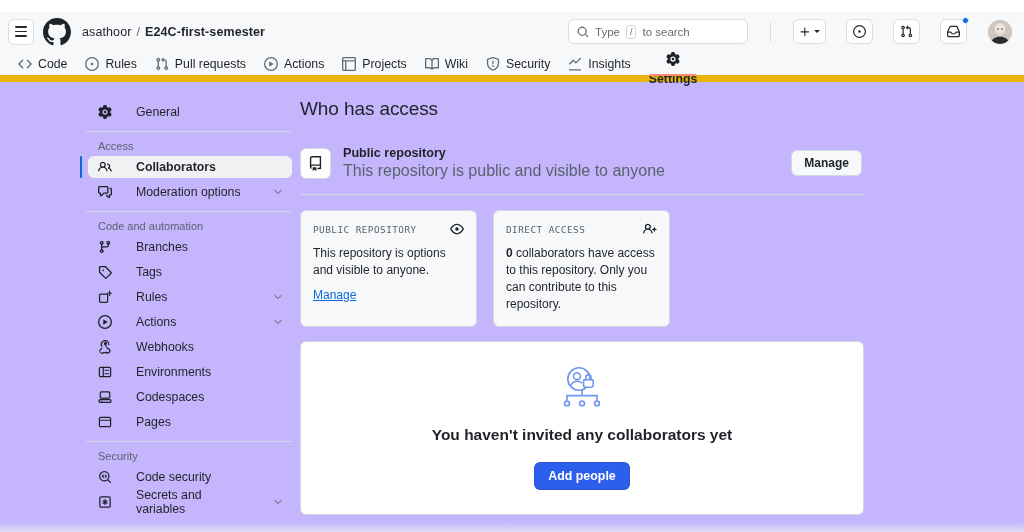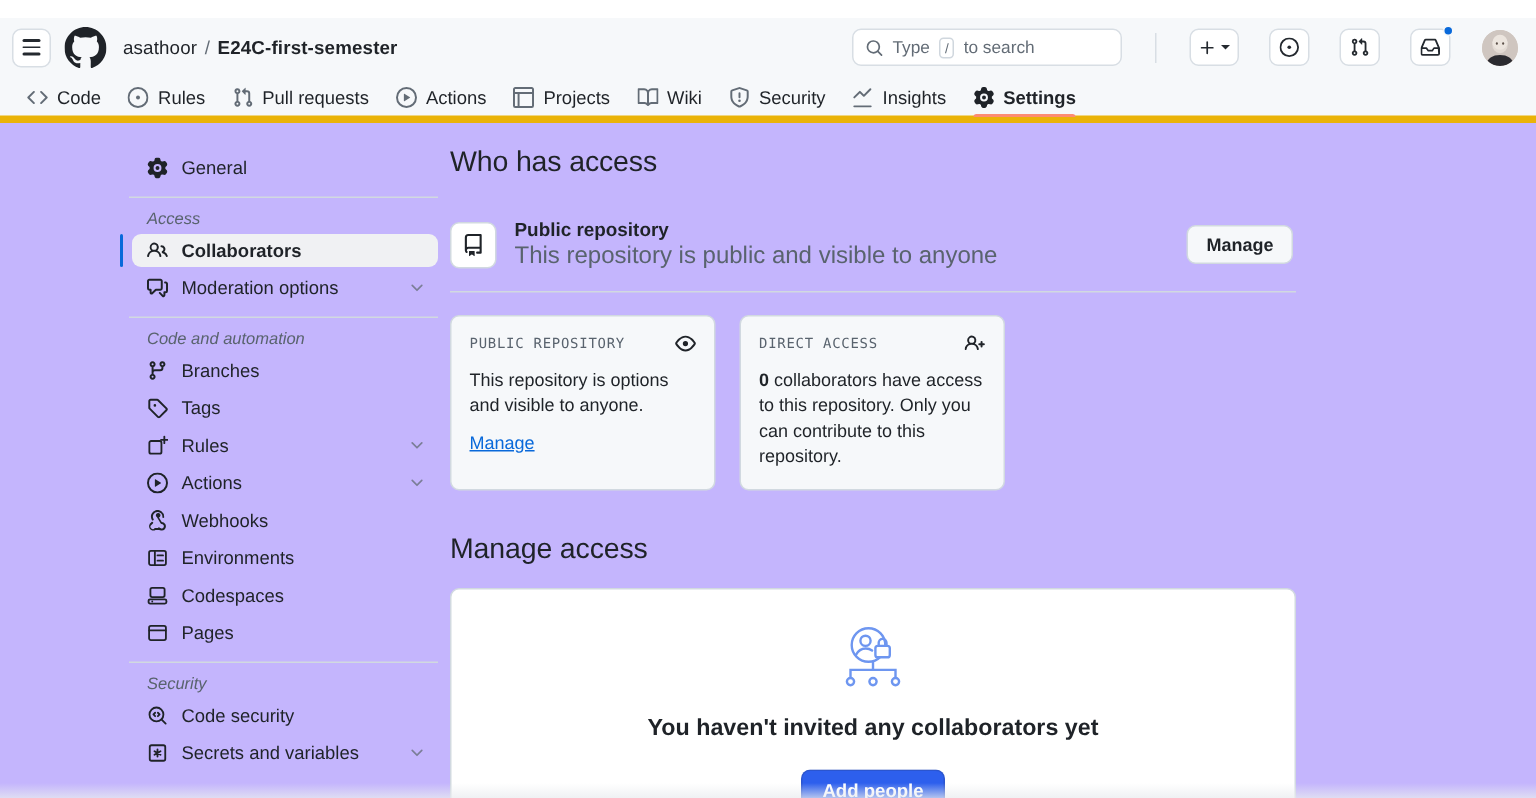--- a/index.html
+++ b/index.html
@@ -55,53 +55,53 @@
     border-radius: 50%; background: #0969da; border: 1.5px solid #f6f8fa;
   }
   .avatar {
     width: 24px; height: 24px; border-radius: 50%; overflow: hidden;
     background: #d0c5bd; flex: none; cursor: pointer; margin-left: 1px;
   }
 
   
   .repo-nav {
     height: 30px; background: #f6f8fa; display: flex; align-items: stretch;
-    padding: 0 10px; border-bottom: 5px solid #eab308; gap: 2px;
+    padding: 0 10px; border-bottom: 7px solid #eab308; gap: 2px;
   }
   .tab {
     display: flex; align-items: center; gap: 6px; padding: 0 8px;
     font-size: 12.3px; color: #1f2328; cursor: pointer; position: relative;
     white-space: nowrap;
   }
-  .tab.active { font-weight: 700; }
+  .tab.active { font-weight: 700; flex-direction: column; }
   .tab.active::after {
     content: ""; position: absolute; left: 8px; right: 8px; bottom: -1px;
     height: 2px; background: #fd8c73; border-radius: 6px 6px 0 0;
   }
   .tab svg { flex: none; }
 
   
   .body-wrap { display: flex; padding: 16px 0 0 0; height: 462px; }
   .sidebar { width: 300px; padding: 0 8px 0 88px; flex: none; }
   .side-item {
-    display: flex; align-items: center; gap: 9px; height: 22px;
+    display: flex; align-items: center; gap: 24px; height: 22px;
     padding: 0 8px 0 10px; margin: 3px 0; border-radius: 6px;
     font-size: 12.3px; color: #1f2328; cursor: pointer; position: relative;
   }
   .side-item.selected { background: #f0f1f3; font-weight: 700; }
   .side-item.selected::before {
     content: ""; position: absolute; left: -8px; top: 0; bottom: 0;
     width: 2px; border-radius: 6px; background: #0969da;
   }
   .side-item .label { flex: 1; }
   .side-item .chev { opacity: .75; }
   .side-divider { height: 1px; background: #d1d9e0; margin: 8px 0 8px -2px; }
   .side-group-title {
     font-size: 11px; color: #59636e; font-weight: 400;
-    padding: 0 0 0 10px; margin: 2px 0 4px; font-style: italic;
+    padding: 0 0 0 10px; margin: 2px 0 4px;
   }
 
   
   .main { flex: 1; padding-right: 160px; }
   .h2 { font-size: 19px; font-weight: 400; color: #1f2328; letter-spacing: -.1px; }
 
   .access-row {
     display: flex; align-items: center; gap: 12px;
     padding: 14px 2px 14px 0; border-bottom: 1px solid #d1d9e0;
     margin-top: 12px;
@@ -476,21 +476,20 @@
             <svg width="14" height="14" viewBox="0 0 16 16" fill="#1f2328">
               <path d="M5.5 3.5a2 2 0 1 0 0 4 2 2 0 0 0 0-4ZM2 5.5a3.5 3.5 0 1 1 5.898 2.549 5.507 5.507 0 0 1 3.034 4.084.75.75 0 1 1-1.482.235 4 4 0 0 0-7.9 0 .75.75 0 0 1-1.482-.236A5.507 5.507 0 0 1 3.102 8.05 3.493 3.493 0 0 1 2 5.5Zm11 .5a.75.75 0 0 1 .75.75v1h1a.75.75 0 0 1 0 1.5h-1v1a.75.75 0 0 1-1.5 0v-1h-1a.75.75 0 0 1 0-1.5h1v-1A.75.75 0 0 1 13 6Z"></path>
             </svg>
           </div>
           <div class="card-body">
             <b>0</b><span> collaborators have access to this repository. Only you can contribute to this repository.</span>
           </div>
         </div>
       </div>
 
-      <div class="h2 manage-title">Manage access</div>
 
       <div class="empty-panel">
         <svg width="56" height="46" viewBox="0 0 56 46" fill="none" stroke="#6e96f0" stroke-width="1.6">
           <circle cx="25" cy="13" r="11.2"></circle>
           <circle cx="23" cy="10.2" r="3.4"></circle>
           <path d="M16.6 19.6c1.5-2.9 3.9-4.3 6.6-4.3 1.6 0 3 .5 4.2 1.4" stroke-linecap="round"></path>
           <rect x="29.6" y="13.6" width="9.6" height="7.6" rx="1.6" fill="#ffffff"></rect>
           <path d="M31.8 13.6v-2.1a2.6 2.6 0 0 1 5.2 0v2.1" stroke-linecap="round"></path>
           <path d="M28 24.4v5.2M13 34.6v-5h30v5M13 29.6h30" stroke-linecap="round"></path>
           <circle cx="13" cy="37.4" r="2.4"></circle>

